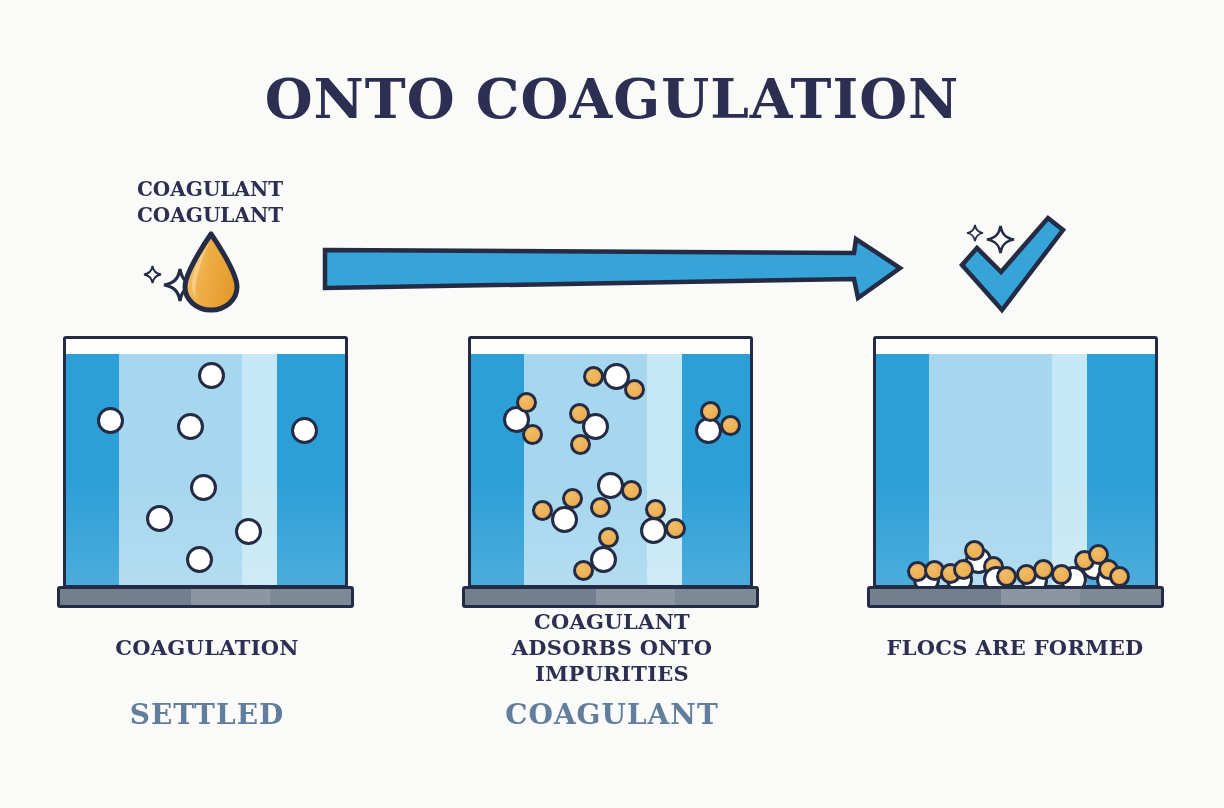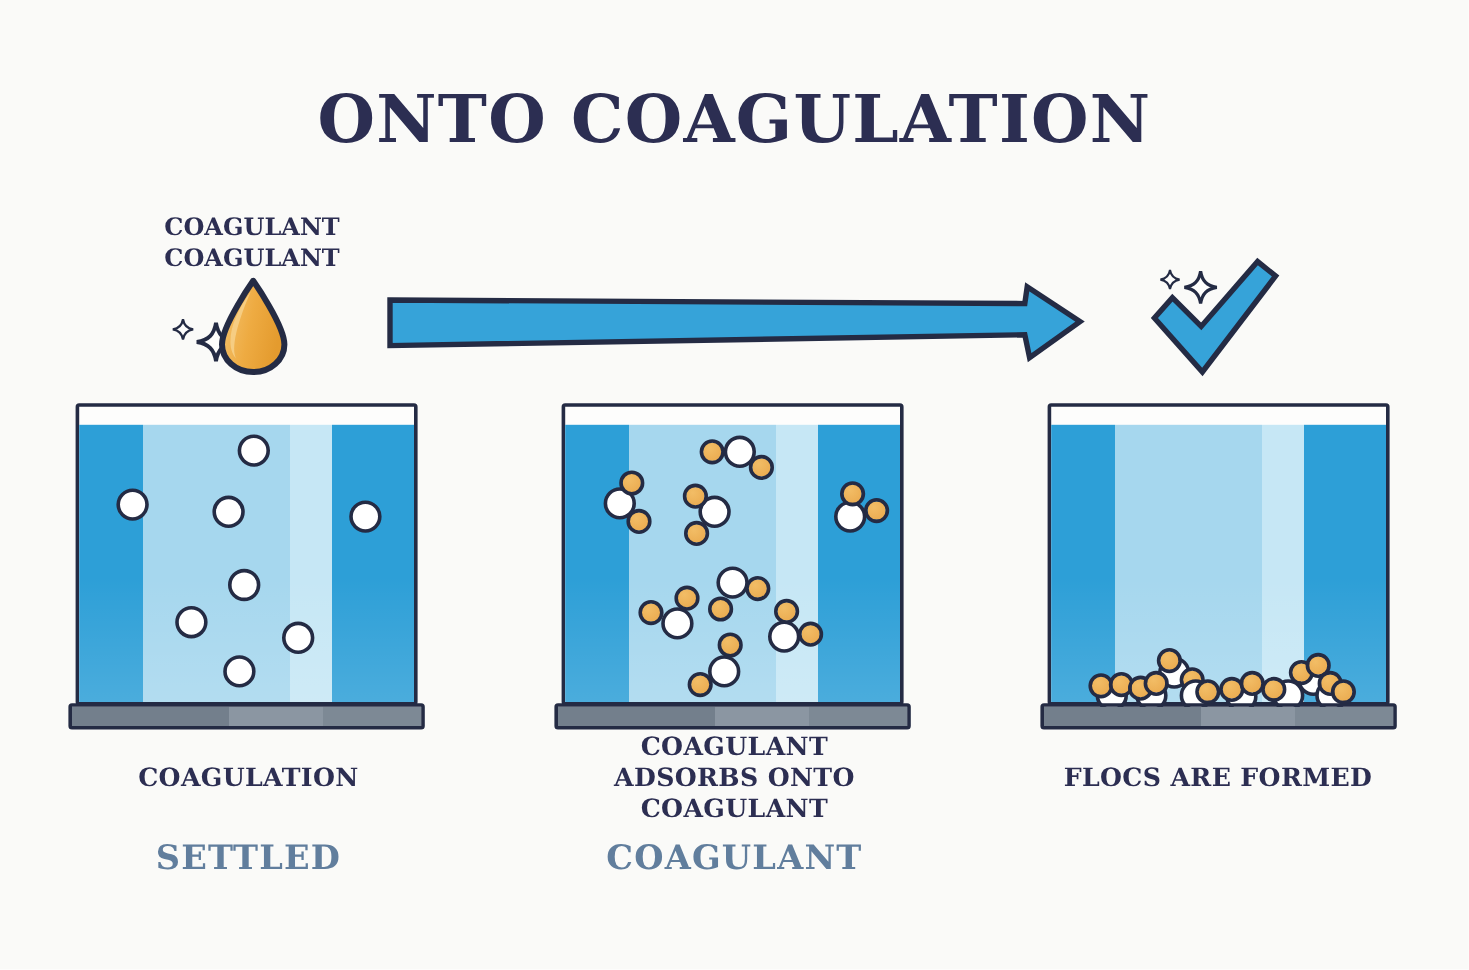--- a/index.html
+++ b/index.html
@@ -153,21 +153,21 @@
         <div class="particle white" style="left: 168.5px; top: 162.5px;"></div>
         <div class="particle orange" style="left: 193.5px; top: 163.5px;"></div>
         <div class="particle orange" style="left: 126.5px; top: 172.5px;"></div>
         <div class="particle white" style="left: 118.5px; top: 191.5px;"></div>
         <div class="particle orange" style="left: 101.5px; top: 205.5px;"></div>
       </div>
   </div>
   <div class="beaker-base" style="left:462px"></div>
   <div class="caption" style="left:442px">
       <div>COAGULANT</div>
-      <div>ADSORBS ONTO COAGULANT</div>
+      <div>ADSORBS ONTO IMPURITIES</div>
     </div>
   <div class="stage-name" style="left:442px">COAGULANT</div>
 
   <div class="beaker" style="left:873px">
     <div class="water">
         <div class="particle white" style="left: 36.5px; top: 211.5px;"></div>
         <div class="particle orange" style="left: 30.5px; top: 206.5px;"></div>
         <div class="particle orange" style="left: 47.5px; top: 205.5px;"></div>
         <div class="particle white" style="left: 69.5px; top: 211.5px;"></div>
         <div class="particle orange" style="left: 63.5px; top: 208.5px;"></div>

